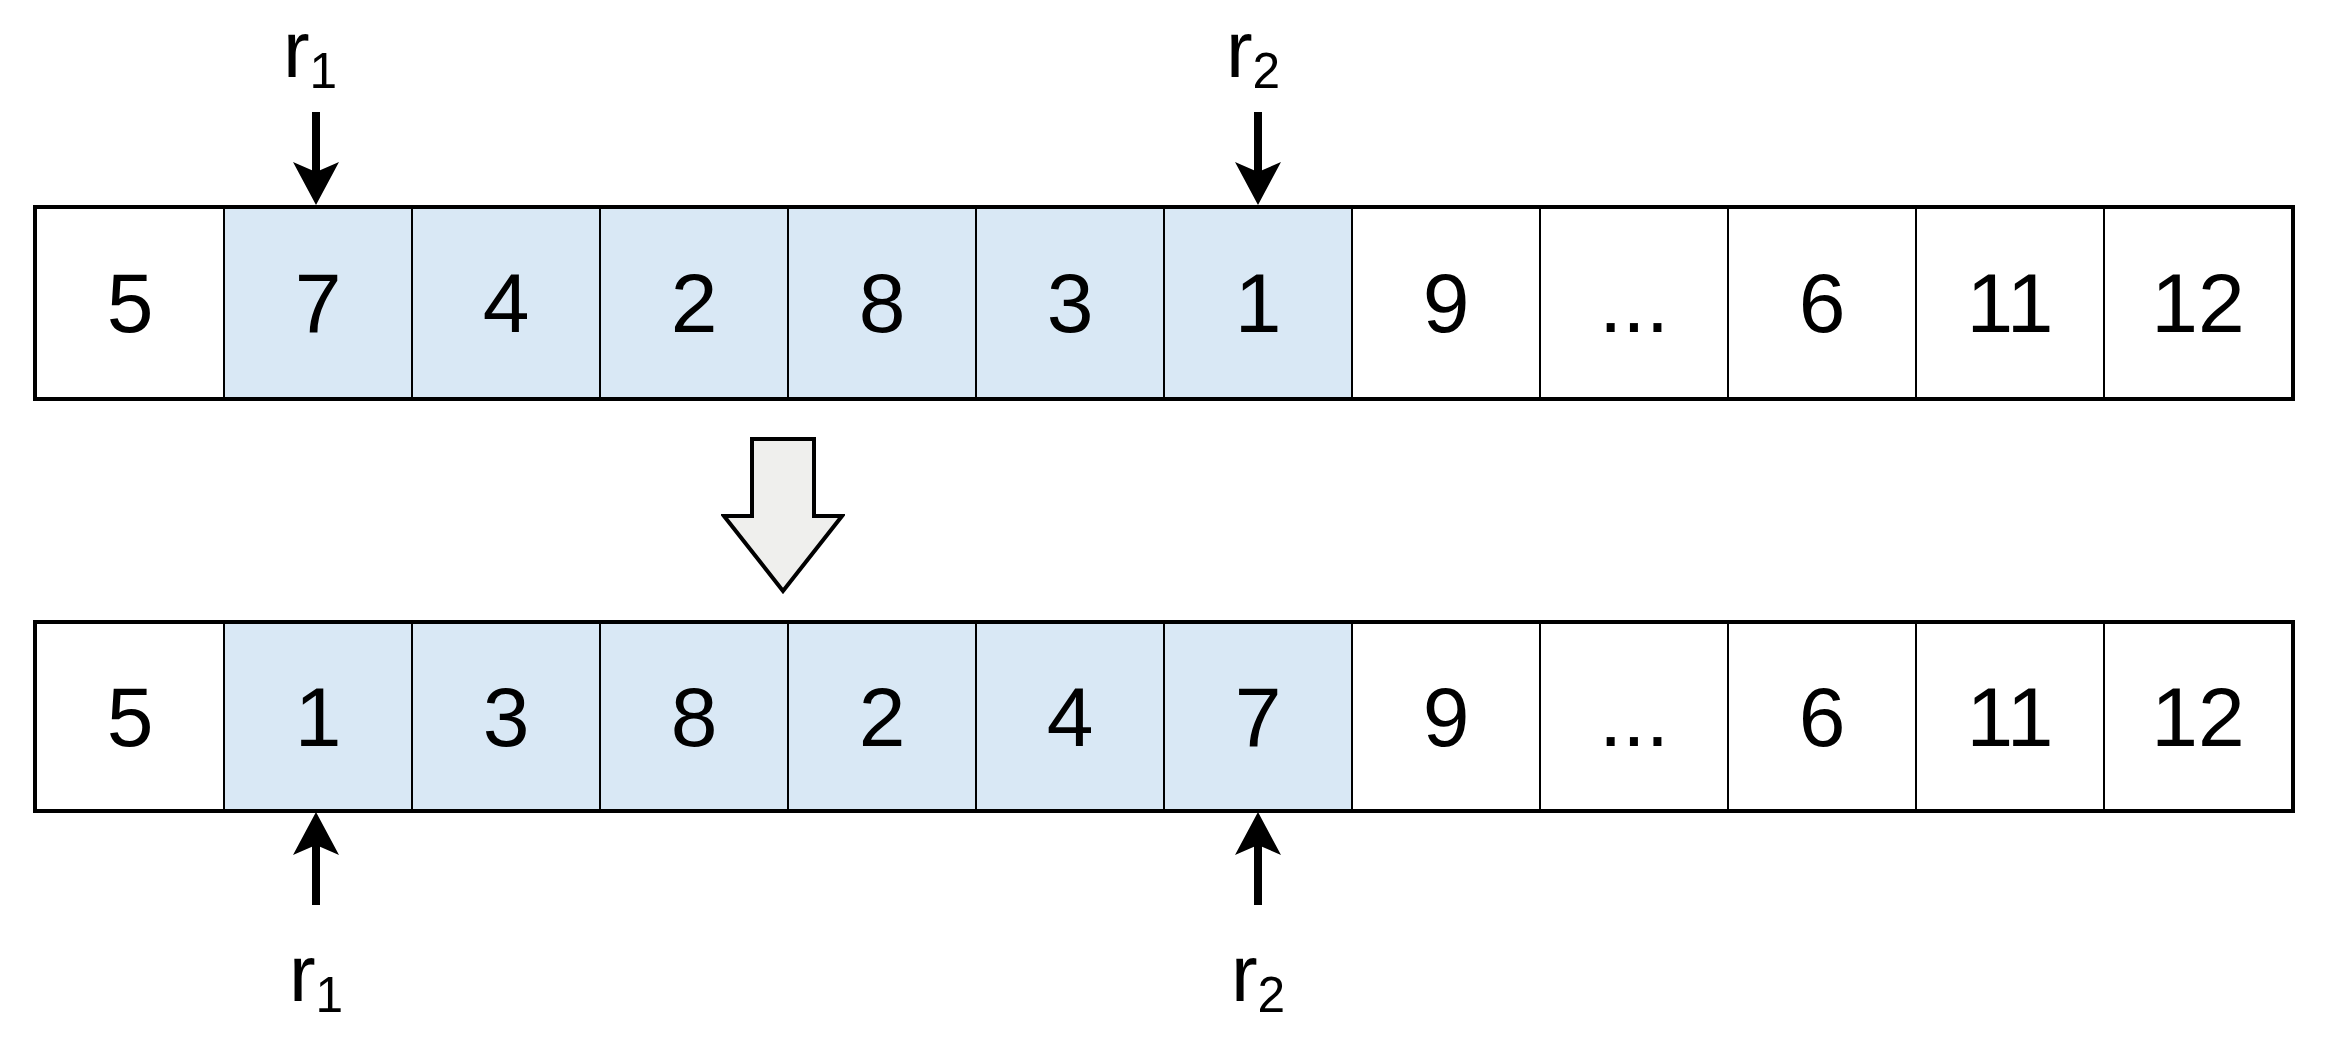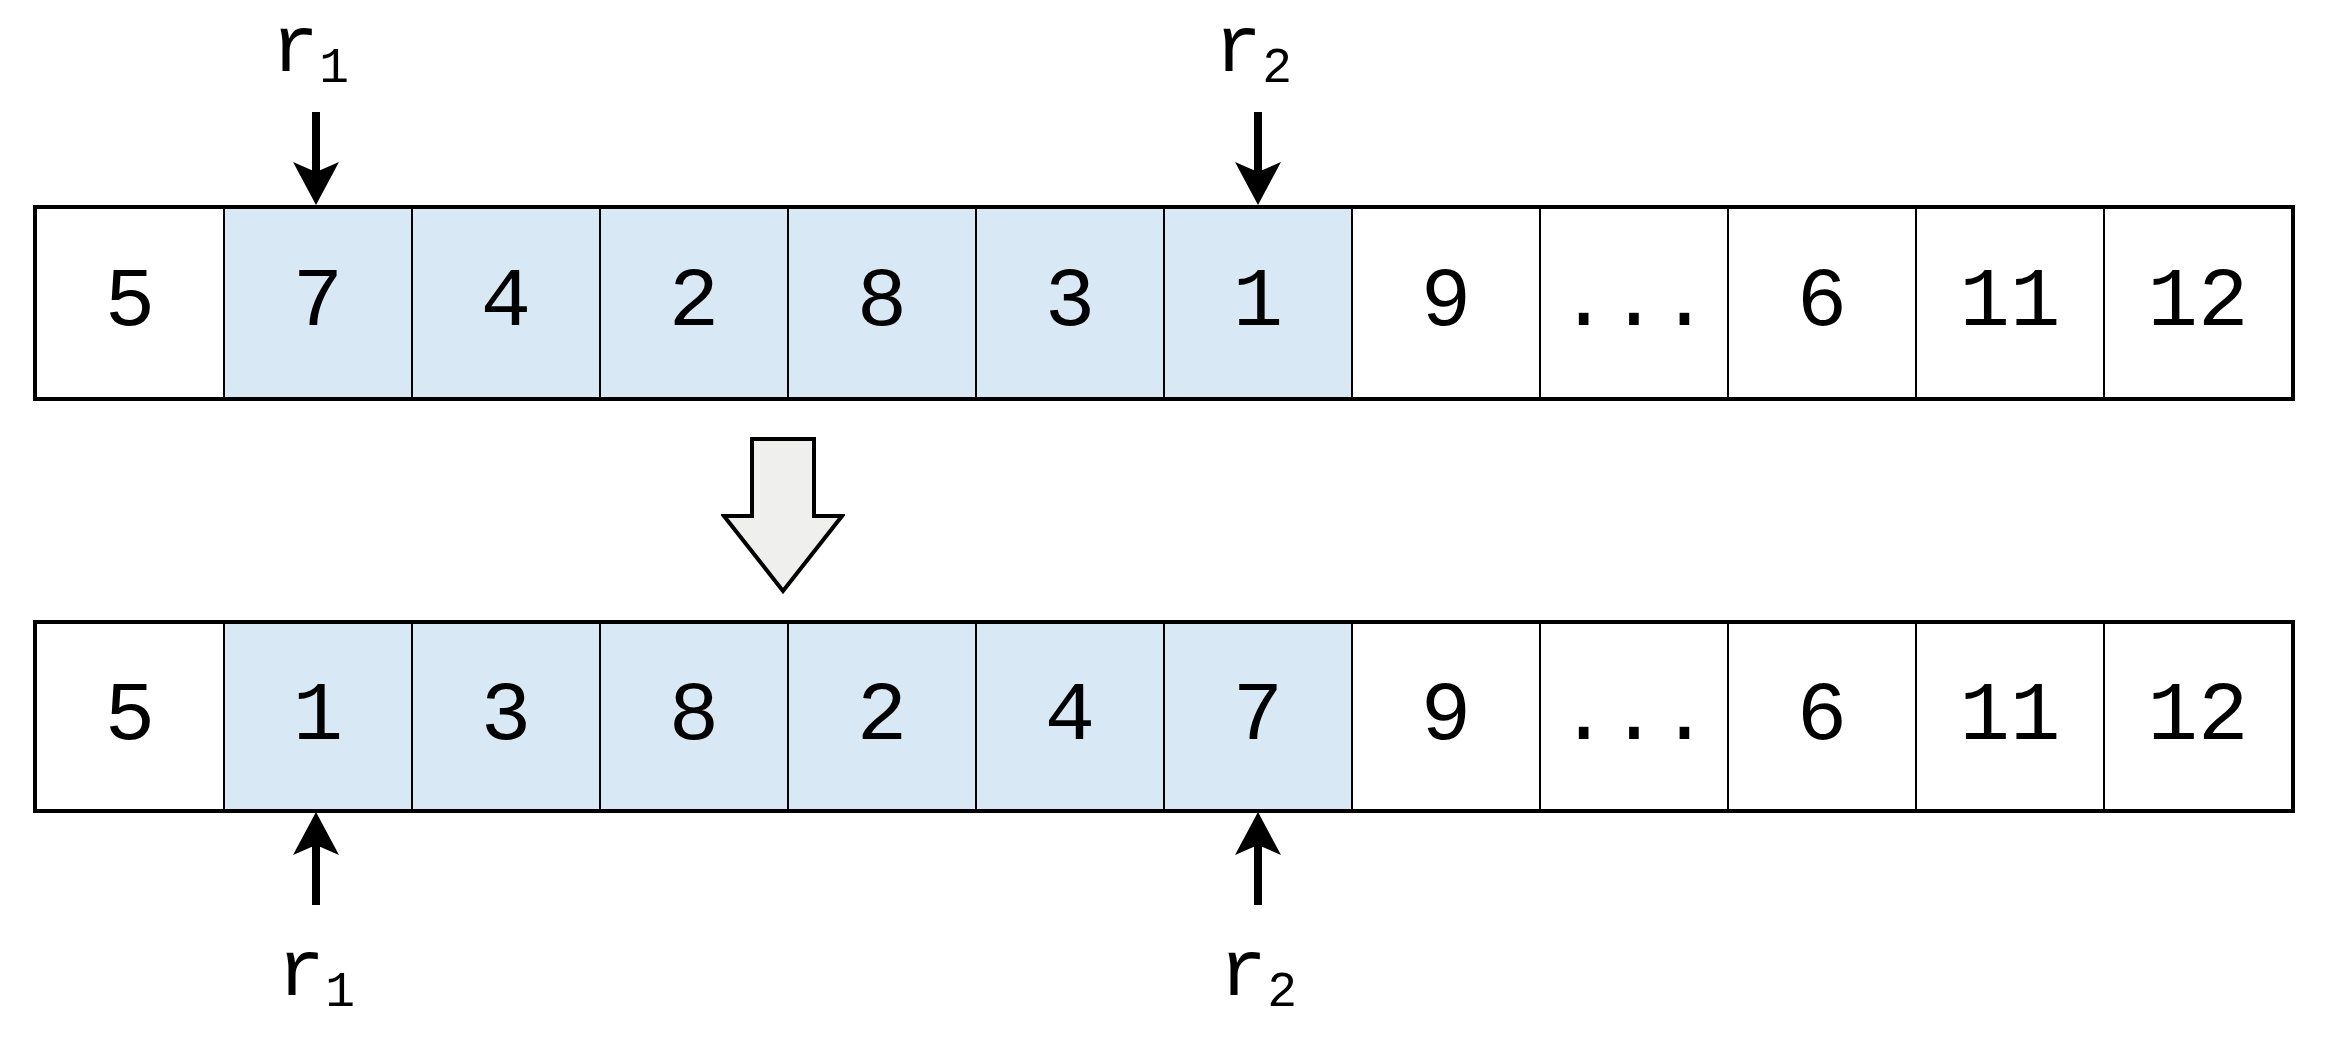--- a/index.html
+++ b/index.html
@@ -5,21 +5,21 @@
   html, body {
     margin: 0;
     padding: 0;
     background: #ffffff;
   }
   .canvas {
     position: relative;
     width: 2330px;
     height: 1042px;
     background: #ffffff;
-    font-family: Liberation Mono, monospace;
+    font-family: Liberation Sans, sans-serif;
     color: var(--line-color, #000000);
     overflow: hidden;
   }
 
   
   .array-row {
     position: absolute;
     left: 33px;
     width: 2262px;
     display: flex;

